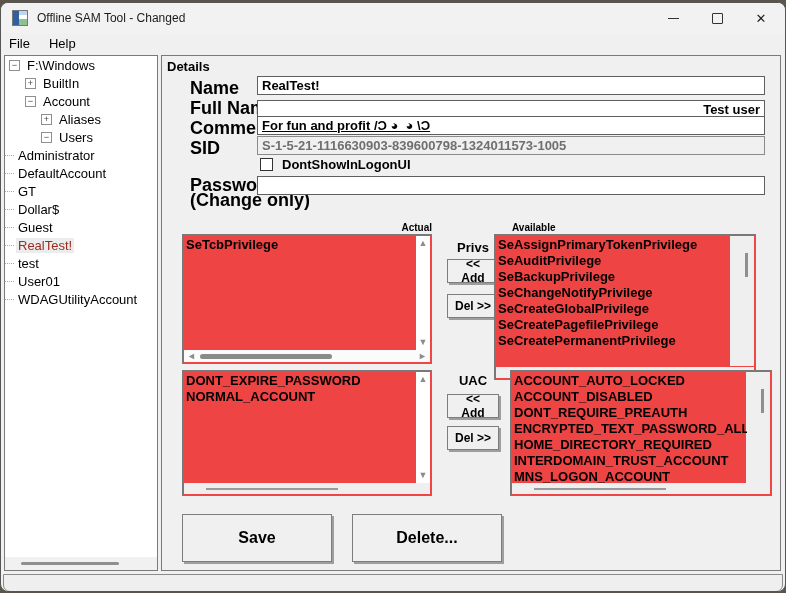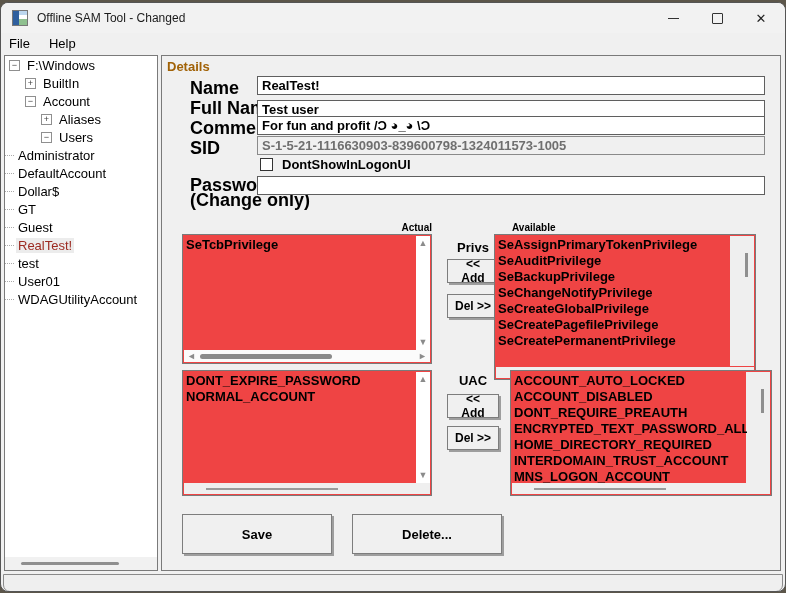--- a/index.html
+++ b/index.html
@@ -32,21 +32,21 @@
   .tree-row.lv2{padding-left:36px;}
   .tree-row.lv3{}
   .expand-box{width:9px;height:9px;border:1px solid #8f8f8f;background:#fff;font-size:9px;line-height:8px;text-align:center;color:#444;margin-right:5px;flex:none;box-sizing:content-box;}
   .stub{width:9px;height:0;border-top:1px dotted #aaa;margin-right:2px;flex:none;}
   .tree-label{padding:0 2px;}
   .tree-hscroll{position:absolute;left:0;bottom:0;width:100%;height:13px;background:#f1f1f1;display:flex;align-items:center;}
   .tree-hthumb{margin-left:16px;width:98px;height:3px;background:#8f8f8f;border-radius:2px;}
 
   
   .details-panel{position:absolute;left:160px;top:52px;width:620px;height:516px;background:#f0f0f0;border:1px solid #7a7a7a;box-sizing:border-box;}
-  .group-title{position:absolute;left:5px;top:3px;font-size:13px;font-weight:bold;color:#a16207;}
+  .group-title{position:absolute;left:5px;top:3px;font-size:13px;font-weight:bold;color:#000000;}
   .fld-label{position:absolute;left:28px;font-size:18px;font-weight:bold;color:#000;white-space:nowrap;}
   .fld-input{position:absolute;left:95px;width:508px;height:19px;border:1px solid #5f5f5f;background:#fff;font-family:"Liberation Sans",sans-serif;font-size:13px;font-weight:bold;padding:0 4px;box-sizing:border-box;color:#000;}
   .fld-input.sid{background:#f0f0f0;color:#6f6f6f;border-color:#8a8a8a;}
   .checkbox{position:absolute;left:98px;top:102px;width:13px;height:13px;border:1px solid #333;background:#fff;box-sizing:border-box;}
   .checkbox-label{position:absolute;left:120px;top:101px;font-size:13px;font-weight:bold;}
 
   .col-label{position:absolute;font-size:10px;font-weight:bold;}
 
   .listbox{position:absolute;background:#ef4444;border:1px solid #7a7a7a;box-sizing:border-box;overflow:hidden;}
   .list-content{position:absolute;left:0;top:0;right:0;bottom:12px;padding:2px 0 0 3px;overflow:hidden;}
@@ -58,21 +58,21 @@
   .hthumb-classic{width:132px;height:5px;background:#8a8a8a;border-radius:3px;margin-left:4px;}
   .hspacer{flex:1;}
   
   .thin-gutter-v{position:absolute;top:1px;right:1px;bottom:13px;width:24px;background:#efefef;}
   .thin-vthumb{position:absolute;right:6px;top:17px;width:3px;height:24px;background:#8f8f8f;}
   .thin-hscroll{position:absolute;left:1px;right:1px;bottom:1px;height:11px;background:#efefef;}
   .thin-hthumb{position:absolute;left:22px;top:5px;width:132px;height:2px;background:#9a9a9a;}
 
   .transfer-label{position:absolute;font-size:13px;font-weight:bold;text-align:center;width:52px;}
   .small-btn{position:absolute;width:52px;height:24px;background:#f0f0f0;border:1px solid #7d7d7d;box-shadow:2px 2px 0 #9e9e9e;font-family:"Liberation Sans",sans-serif;font-size:12px;font-weight:bold;display:flex;align-items:center;justify-content:center;box-sizing:border-box;}
-  .big-btn{position:absolute;width:150px;height:40px;background:#f0f0f0;border:1px solid #7d7d7d;box-shadow:2px 2px 0 #9e9e9e;font-family:"Liberation Sans",sans-serif;font-size:13px;font-weight:bold;display:flex;align-items:center;justify-content:center;box-sizing:border-box;}
+  .big-btn{position:absolute;width:150px;height:48px;background:#f0f0f0;border:1px solid #7d7d7d;box-shadow:2px 2px 0 #9e9e9e;font-family:"Liberation Sans",sans-serif;font-size:16px;font-weight:bold;display:flex;align-items:center;justify-content:center;box-sizing:border-box;}
 
   .statusbar{position:absolute;left:2px;top:571px;width:780px;height:18px;background:#efefef;border:1px solid #8a8a8a;border-radius:0 0 7px 7px;box-sizing:border-box;}
 </style>
 </head>
 <body>
 
 <div class="window">
 
   <div class="titlebar">
     <div class="app-icon">
@@ -124,25 +124,25 @@
         <div class="tree-row lv3">
           <span class="stub"></span>
           <span class="tree-label">Administrator</span>
         </div>
         <div class="tree-row lv3">
           <span class="stub"></span>
           <span class="tree-label">DefaultAccount</span>
         </div>
         <div class="tree-row lv3">
           <span class="stub"></span>
+          <span class="tree-label">GT</span>
+        </div>
+        <div class="tree-row lv3">
+          <span class="stub"></span>
           <span class="tree-label">Dollar$</span>
-        </div>
-        <div class="tree-row lv3">
-          <span class="stub"></span>
-          <span class="tree-label">GT</span>
         </div>
         <div class="tree-row lv3">
           <span class="stub"></span>
           <span class="tree-label">Guest</span>
         </div>
         <div class="tree-row lv3">
           <span class="stub"></span>
           <span class="tree-label" style="color: rgb(156, 42, 33); background: rgb(236, 236, 236);">RealTest!</span>
         </div>
         <div class="tree-row lv3">
@@ -163,24 +163,24 @@
     </div>
   </div>
 
   <div class="details-panel">
     <div class="group-title">Details</div>
 
     <span class="fld-label" style="top:22px">Name</span>
     <input class="fld-input" style="top: 20px;" value="RealTest!">
 
     <span class="fld-label" style="top:42px">Full Name</span>
-    <input class="fld-input" style="top: 44px;" value="Test user">
+    <input class="fld-input" style="top: 44px; text-align: right;" value="Test user">
 
     <span class="fld-label" style="top:62px">Comment</span>
-    <input class="fld-input" style="top: 60px;" value="For fun and profit /Ɔ ◕_◕ \Ɔ">
+    <input class="fld-input" style="top: 60px; text-decoration: underline;" value="For fun and profit /Ɔ ◕_◕ \Ɔ">
 
     <span class="fld-label" style="top:82px">SID</span>
     <input class="fld-input sid" style="top: 80px;" readonly="" value="S-1-5-21-1116630903-839600798-1324011573-1005">
 
     <div class="checkbox"></div>
     <span class="checkbox-label">DontShowInLogonUI</span>
 
     <span class="fld-label" style="top:119px">Password</span>
     <span class="fld-label" style="top:134px">(Change only)</span>
     <input class="fld-input" style="top: 120px;" value="">

